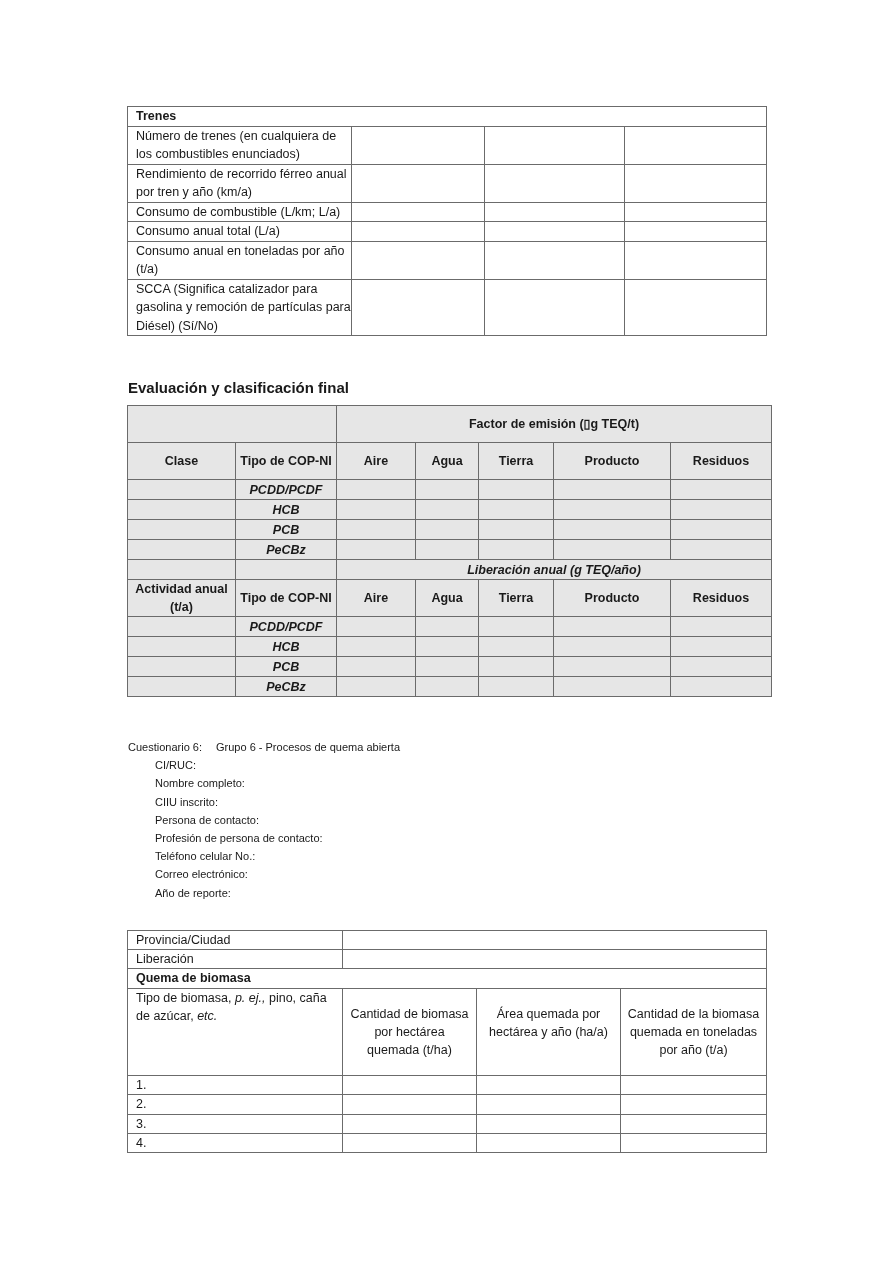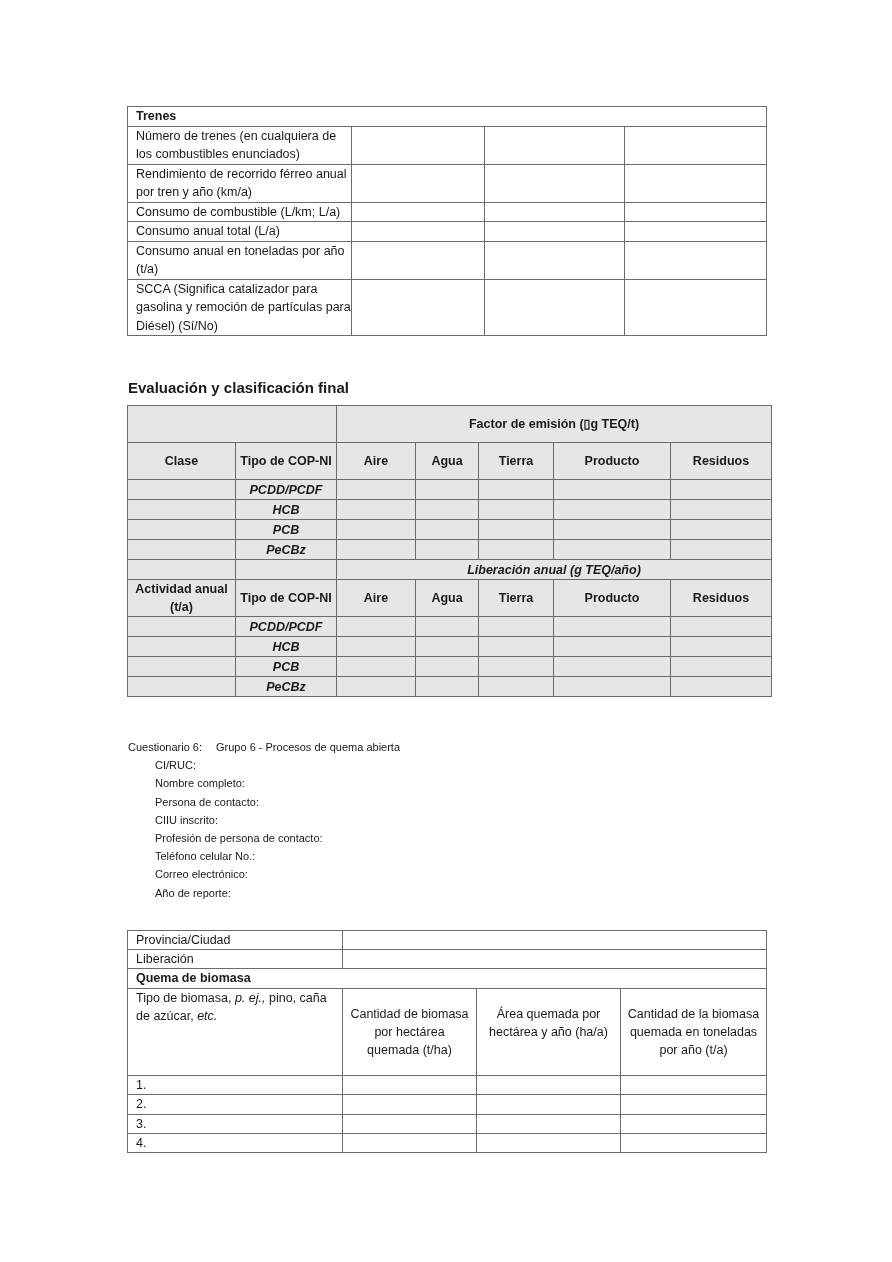--- a/index.html
+++ b/index.html
@@ -201,22 +201,22 @@
     </tr>
   </tbody>
     </table>
 
   <div class="cuest">
     <div class="title">
       <span>Cuestionario 6:</span><span class="gap"></span><span>Grupo 6 - Procesos de quema abierta</span>
     </div>
     <div class="field">CI/RUC:</div>
     <div class="field">Nombre completo:</div>
+    <div class="field">CIIU inscrito:</div>
     <div class="field">Persona de contacto:</div>
-    <div class="field">CIIU inscrito:</div>
     <div class="field">Profesión de persona de contacto:</div>
     <div class="field">Teléfono celular No.:</div>
     <div class="field">Correo electrónico:</div>
     <div class="field">Año de reporte:</div>
   </div>
 
   <table id="quema">
     <colgroup>
         <col style="width:215px">
         <col style="width:134px">

